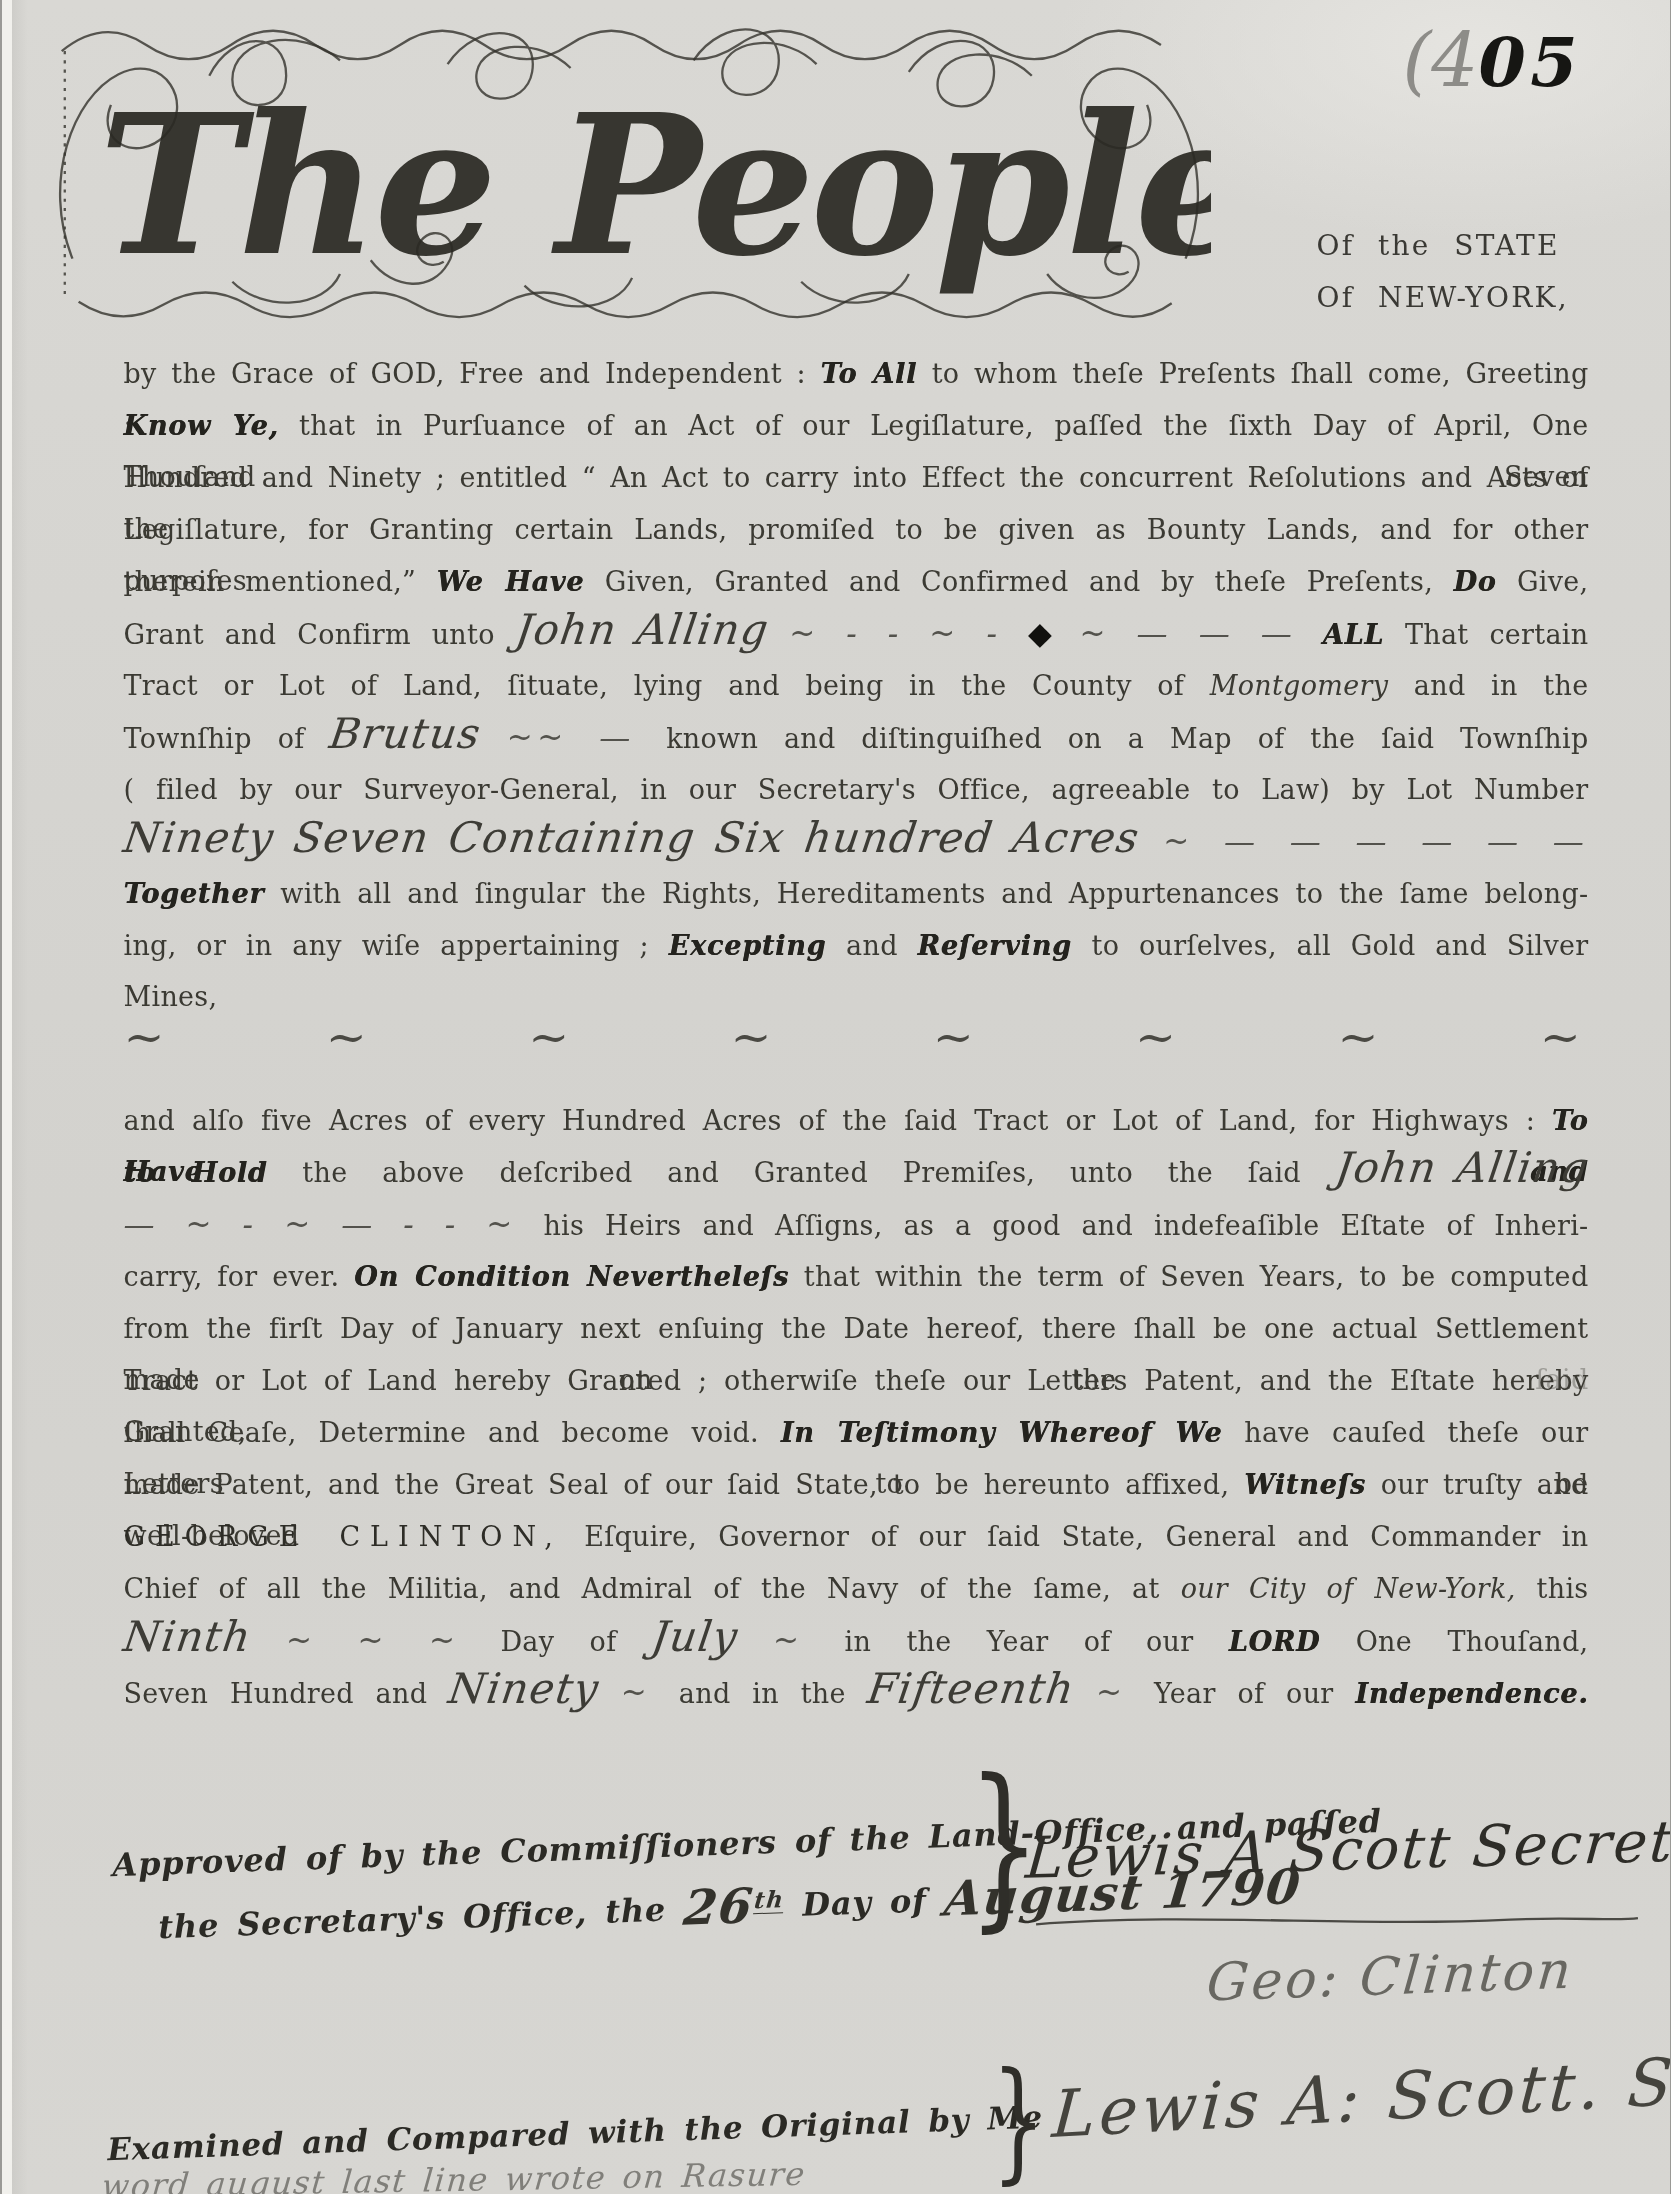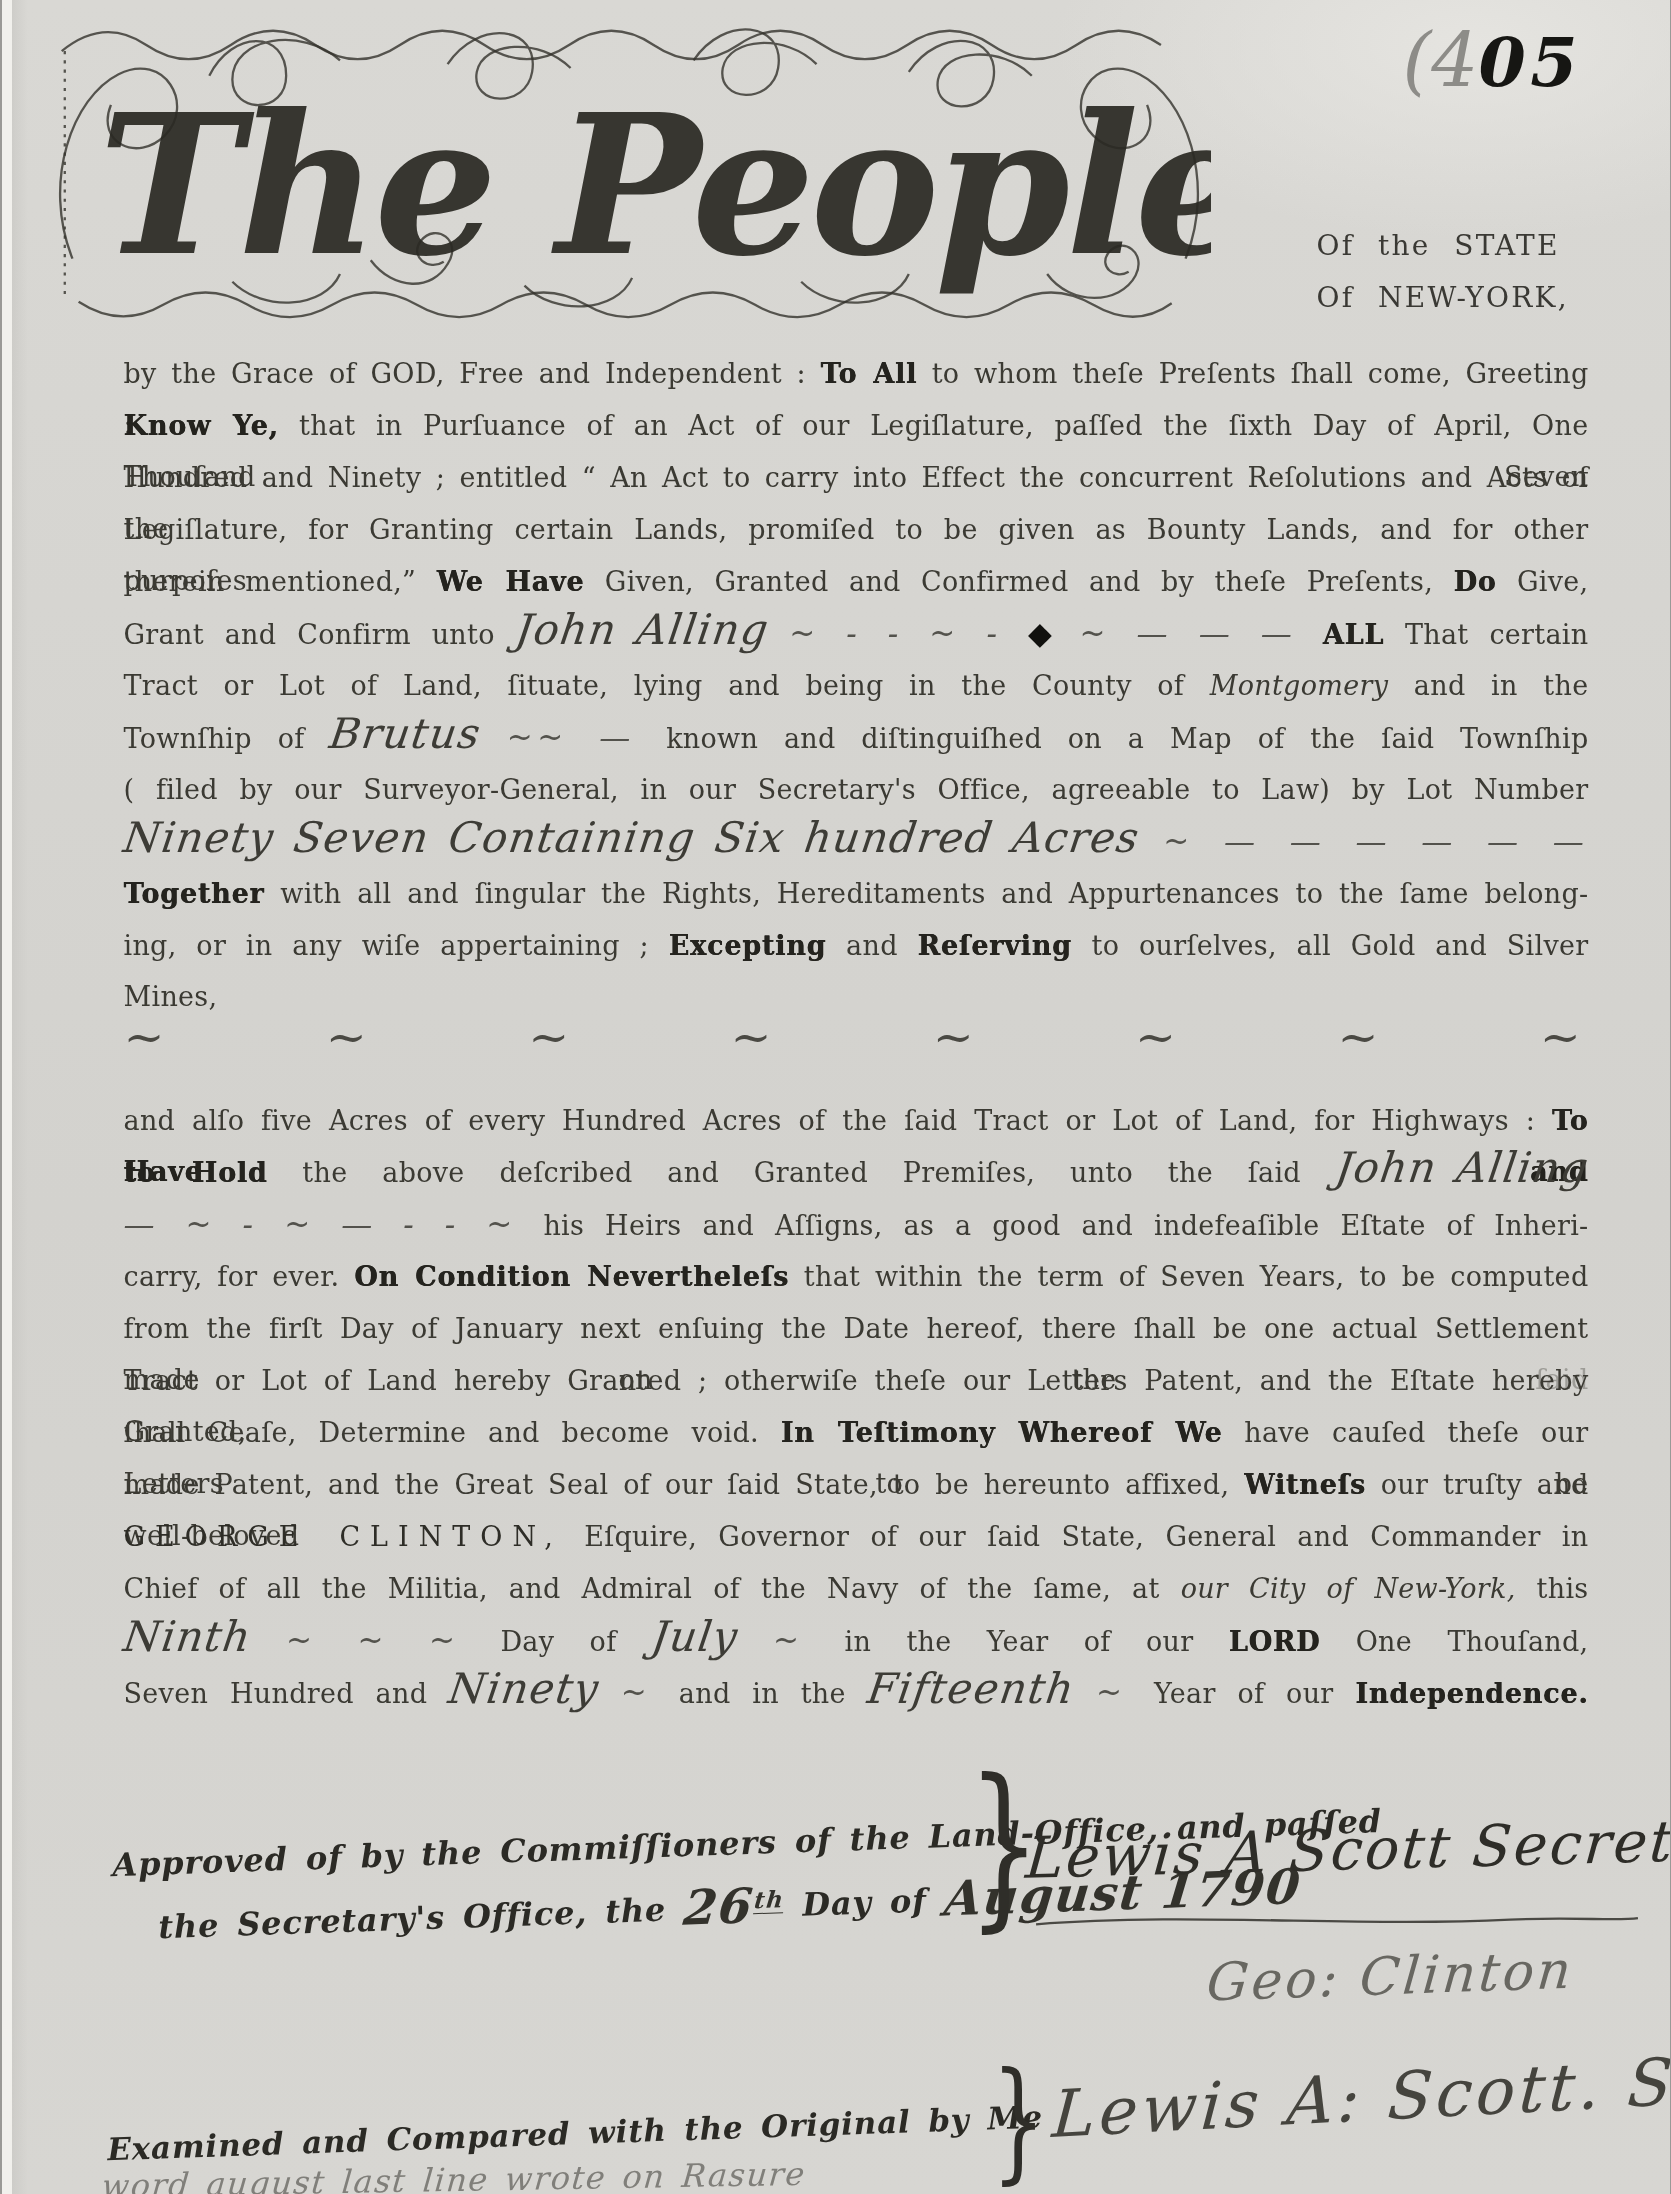--- a/index.html
+++ b/index.html
@@ -41,21 +41,21 @@
   .line{
     height:52px;line-height:51px;
     text-align:justify;text-align-last:justify;
     font-size:27px;color:#3b3a33;
     letter-spacing:0.3px;word-spacing:5.4px;
     white-space:normal;overflow:visible;
   }
   .line.tall{height:123px;line-height:131px;}
   .seg{}
   .p{}
-  .bl{font-weight:bold;color:#24231e;letter-spacing:0.8px;text-shadow:0.4px 0 0 currentColor;}
+  .bl{font-weight:bold;color:#24231e;letter-spacing:0.8px;text-shadow:0.4px 0 0 currentColor;font-style:italic;}
   .it{font-style:italic;}
   .caps{letter-spacing:10px;color:#2e2d27;}
   .hand{
     display:inline-block;transform:skewX(-8deg);
     font-style:italic;font-size:42px;color:#3d3c36;
     letter-spacing:1.2px;line-height:1;
   }
   .hd{font-style:italic;font-size:31px;color:#53524c;letter-spacing:4.6px;}
   .squig{font-style:italic;font-size:49px;color:#4a4943;letter-spacing:7.7px;}
   .blob{font-family:"DejaVu Sans","Liberation Sans",sans-serif;color:#11110e;font-size:31px;}

